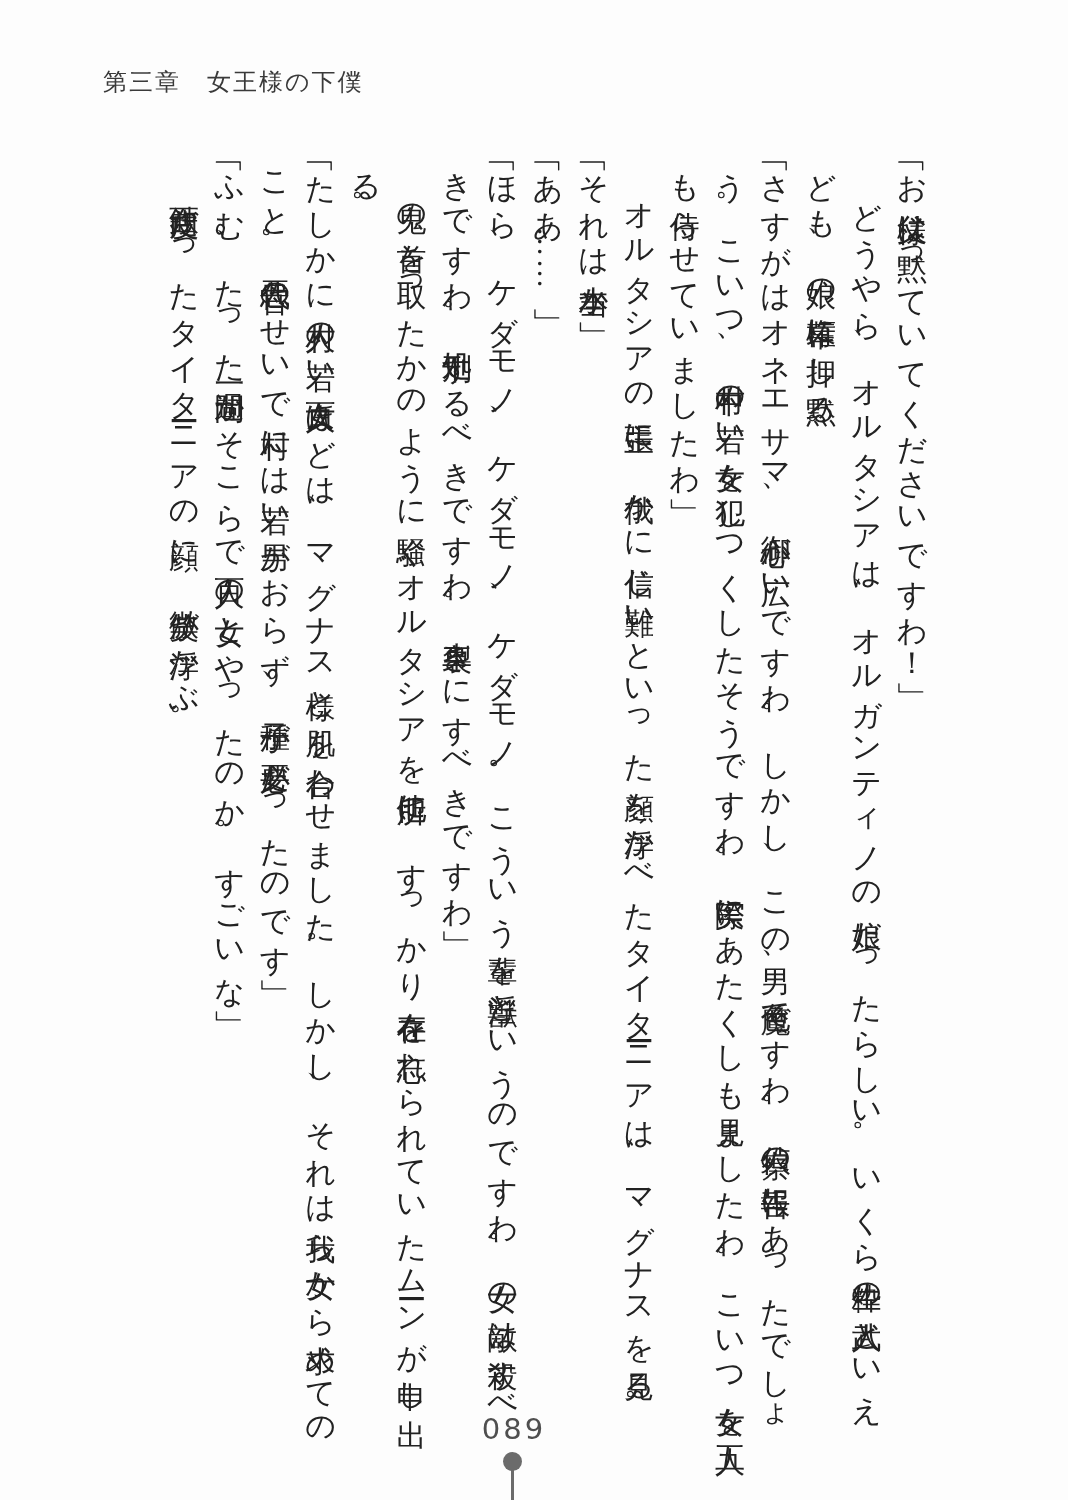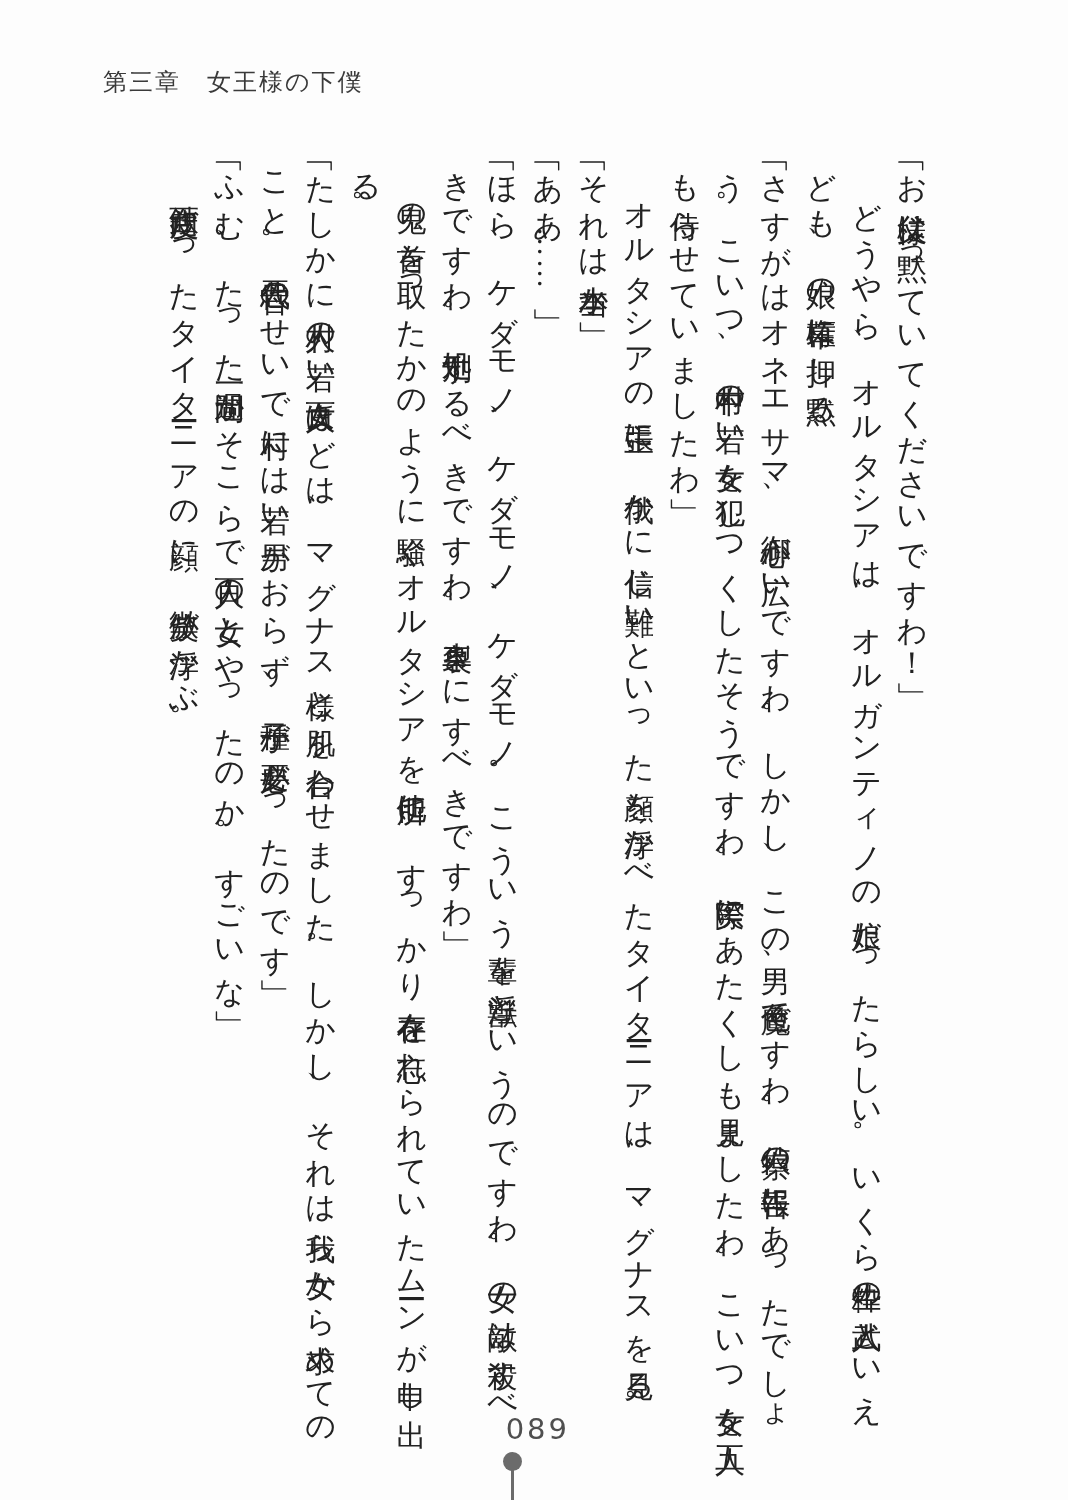--- a/index.html
+++ b/index.html
@@ -45,21 +45,21 @@
     padding: 0;
   }
   .page-body p.para.indent {
     text-indent: 1em;
   }
   .page-number {
     position: absolute;
     left: 458px;
     top: 1412px;
     width: 112px;
-    text-align: right;
+    text-align: center;
     font-family: "DejaVu Sans", "Liberation Sans", sans-serif;
     font-size: 29px;
     letter-spacing: 3px;
     color: var(--pagenum-ink);
   }
   .marker-dot {
     position: absolute;
     left: 503px;
     top: 1452px;
     width: 19px;

